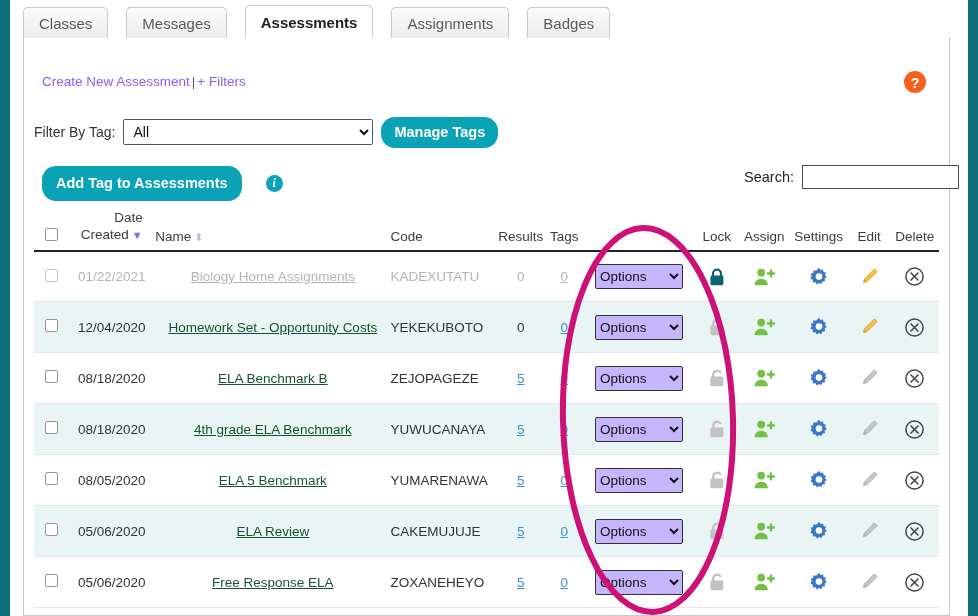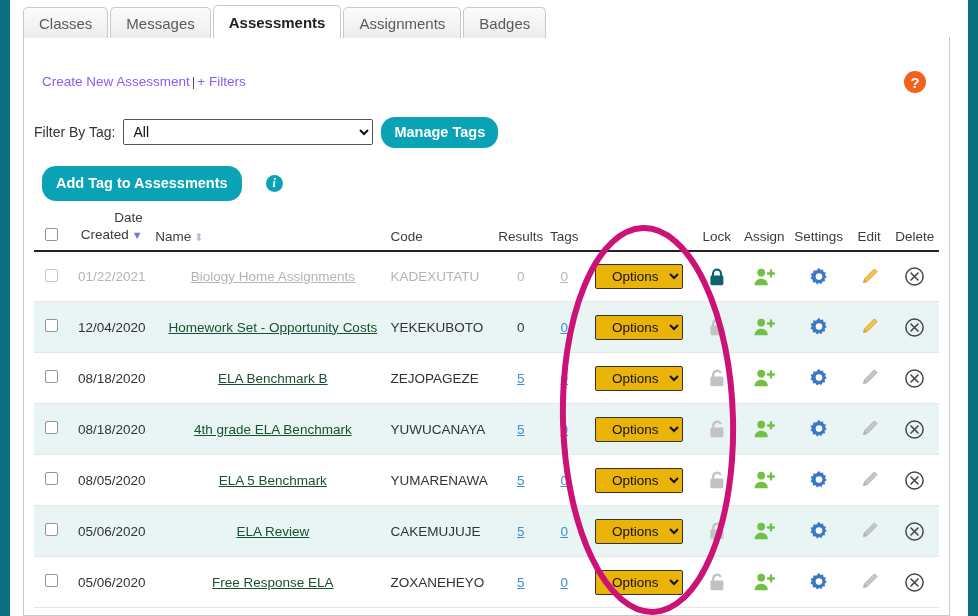--- a/index.html
+++ b/index.html
@@ -34,21 +34,21 @@
     border-top: none;
   }
   .panel-topline {
     position: absolute; left: 23px; top: 37px; width: 927px; height: 1px;
     background: #c9c9c9;
   }
 
   
   .tabbar {
     position: absolute; left: 23px; top: 5px; height: 33px;
-    display: flex; align-items: flex-end;
+    display: flex; align-items: flex-end; gap: 16px;
   }
   .tab {
     height: 31px;
     padding: 0 15px;
     display: flex; align-items: center;
     font-size: 15px;
     color: #5a5a5a;
     background: linear-gradient(#fbfbfb, #ededed);
     border: 1px solid #c9c9c9;
     border-bottom: none;
@@ -199,23 +199,23 @@
   tr.disabled .rowlink { color: #b4b4b4; }
   tr.disabled .numlink { color: #b4b4b4; }
   tr.disabled .cb { border-color: #c7c7c7; }
 
   .opt-select {
     width: 88px; height: 25px;
     font-size: 13.5px;
     font-family: "Liberation Sans", sans-serif;
     border: 1px solid #333;
     border-radius: 2px;
-    background: #eab308;
+    background: #c4b5fd;
     color: #111;
-    padding-left: 12px;
+    padding-left: 0;
   }
 
   .ico { display:inline-block; vertical-align: middle; line-height: 0; }
 
   
   .annot {
     position: absolute;
     left: 0; top: 0; width: 978px; height: 616px;
     pointer-events: none;
     z-index: 50;
@@ -263,20 +263,24 @@
           <option>All</option>
         </select>
         <button class="btn-teal">Manage Tags</button>
       </div>
 
       <div class="addtag-row">
         <button class="btn-teal btn-addtag">Add Tag to Assessments</button>
         <span class="info-icon">i</span>
       </div>
 
+      <div class="search-row">
+        <span class="search-label">Search:</span>
+        <input class="search-input" type="text" placeholder="" style="">
+      </div>
 
       <table class="tbl">
         <thead>
           <tr>
             <th class="c-check">
               <span class="cb"></span>
             </th>
             <th class="c-date">
               <span class="hdr-date">
                 <span>Date</span><br>

